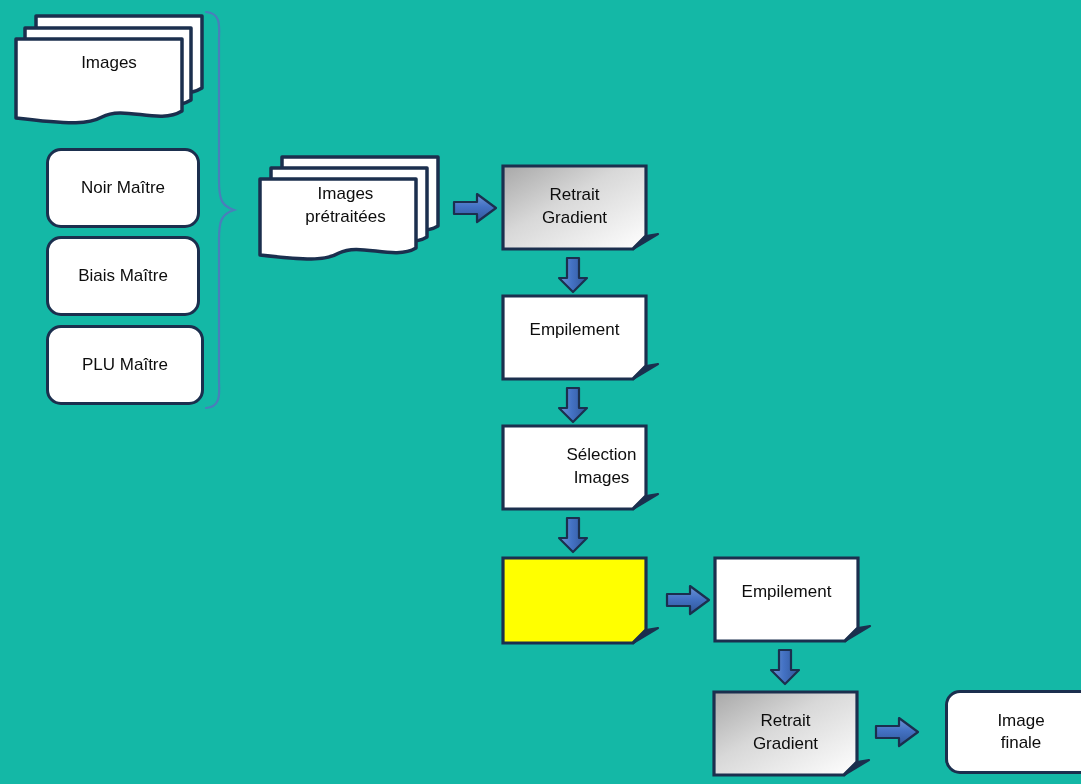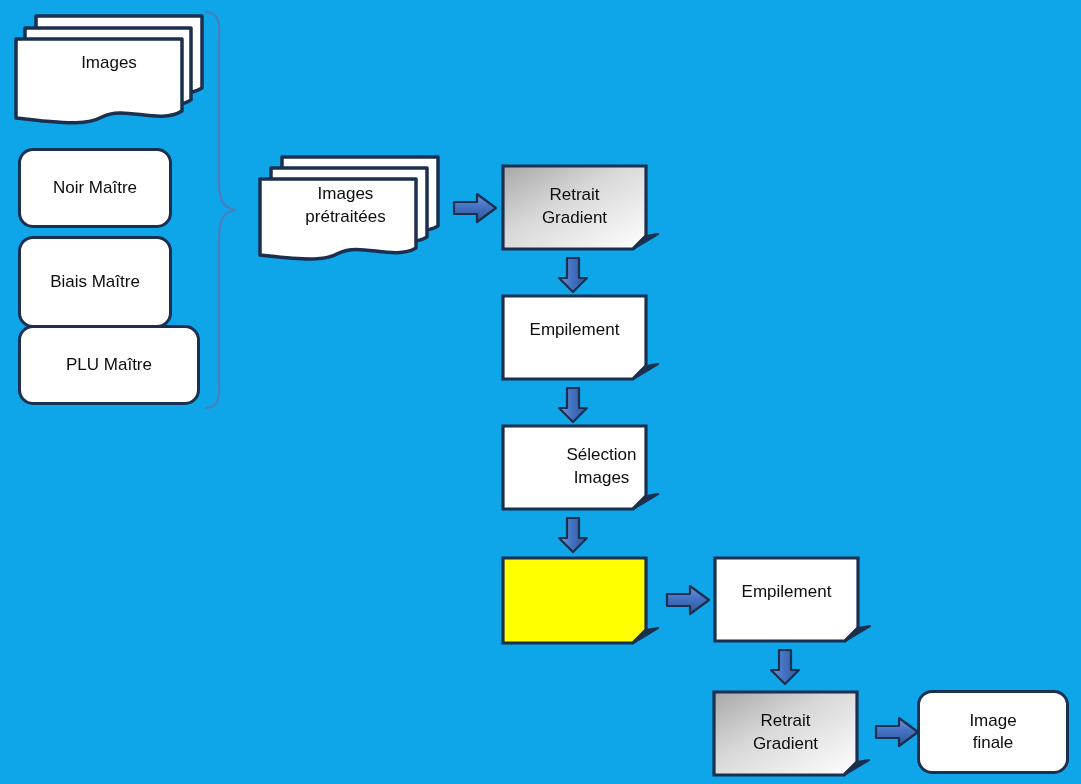--- a/index.html
+++ b/index.html
@@ -7,34 +7,35 @@
     padding: 0;
     background: #ffffff;
   }
   body {
     font-family: "Liberation Sans", sans-serif;
   }
   #canvas {
     position: relative;
     width: 1081px;
     height: 784px;
-    background: #0ea5e9;
+    background: #14b8a6;
     overflow: hidden;
   }
   .node {
     position: absolute;
     box-sizing: border-box;
     display: flex;
     align-items: center;
     justify-content: center;
     text-align: center;
     color: #0d0d0d;
     font-size: 17px;
     line-height: 1.32;
     white-space: pre-line;
+    margin-left: 28px;
   }
   
   .rounded {
     border: 3px solid #1b2f4e;
     border-radius: 15px;
     background: #ffffff;
   }
   
   .shape-svg {
     position: absolute;
@@ -68,25 +69,25 @@
       <path d="M11,18 L177,18 L177,90 C154,104 119,84 97,96 C84,103 69,104 11,97 Z"></path>
       <path d="M2,29 L168,29 L168,101 C145,115 110,95 88,107 C75,114 60,115 2,108 Z"></path>
     </g>
   </svg>
   <div class="shape-label" style="left:14px; top:38px; width:190px; height:50px;">Images</div>
 
   <div class="node rounded" style="left:18px; top:148px; width:154px; height:80px;">
     <span>Noir Maître</span>
   </div>
 
-  <div class="node rounded" style="left:18px; top:236px; width:154px; height:92px;">
+  <div class="node rounded" style="left:18px; top:236px; width:154px; height:80px;">
     <span>Biais Maître</span>
   </div>
 
-  <div class="node rounded" style="left:18px; top:325px; width:182px; height:80px;">
+  <div class="node rounded" style="left:18px; top:325px; width:158px; height:80px;">
     <span>PLU Maître</span>
   </div>
 
   <svg class="shape-svg" style="left:200px; top:6px; width:48px; height:420px;" viewBox="0 0 48 420">
     <path d="M6,6 C22,7 19,22 19,34 L19,175 C19,194 22,200 34,204
              C22,208 19,214 19,233 L19,374 C19,386 22,401 6,402" fill="none" stroke="#4a7ebb" stroke-width="2.2" stroke-linecap="round"></path>
   </svg>
 
   <svg class="shape-svg" style="left:258px; top:152px; width:185px; height:106px;" viewBox="0 0 185 106">
     <g fill="#ffffff" stroke="#1b2f4e" stroke-width="3.5" stroke-linejoin="round">

